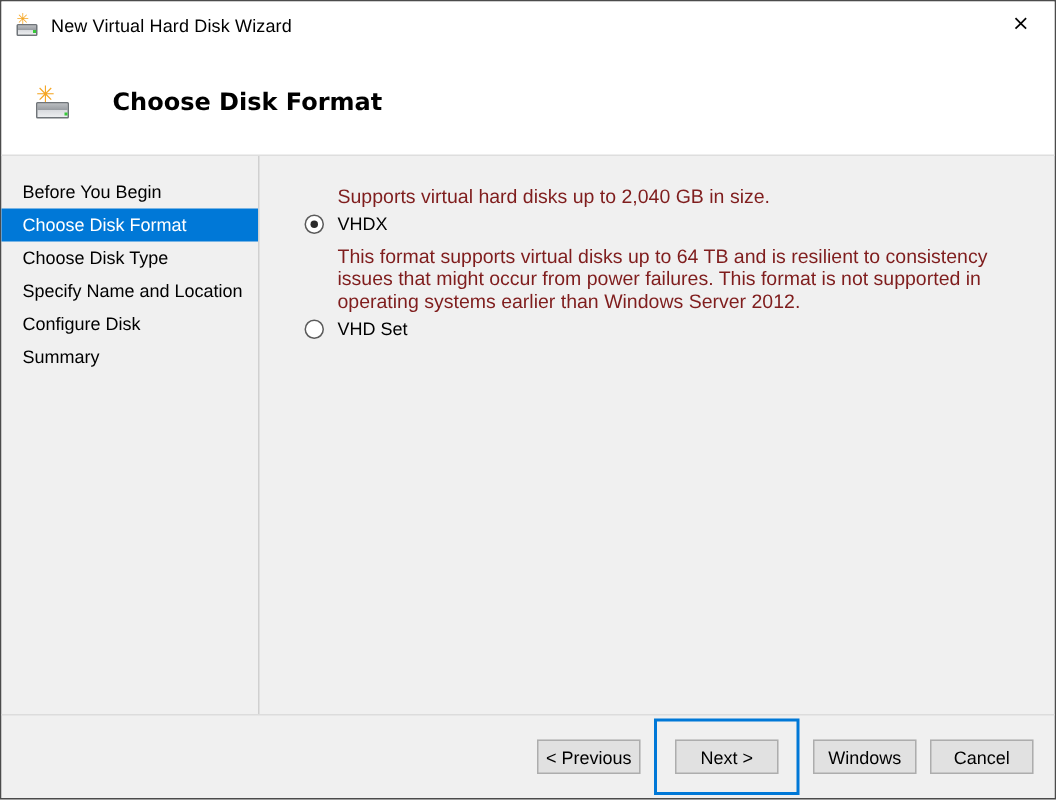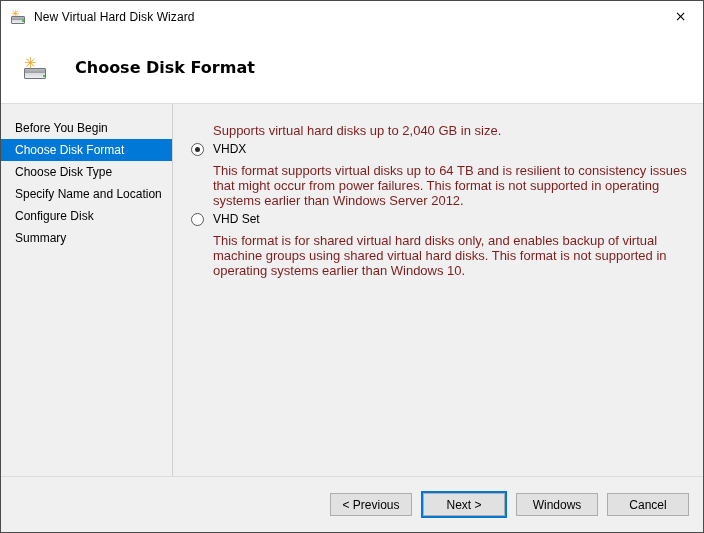--- a/index.html
+++ b/index.html
@@ -122,20 +122,21 @@
     color: #000000;
     font-family: "DejaVu Sans", sans-serif;
   }
 
   
   .body-area {
     flex: 1;
     display: flex;
     min-height: 0;
     background: #f0f0f0;
+    gap: 12px;
   }
 
   .sidebar {
     width: 172px;
     flex: none;
     border-right: 1px solid #d0d0d0;
     padding-top: 13px;
     box-sizing: border-box;
   }
   .nav-item {
@@ -214,37 +215,37 @@
     flex: none;
     border-top: 1px solid #dcdcdc;
     background: #f0f0f0;
     display: flex;
     align-items: center;
     justify-content: flex-end;
     padding-right: 14px;
     box-sizing: border-box;
   }
   .btn {
-    width: 82px;
+    width: 69px;
     height: 23px;
     font-size: 12px;
     font-family: "Liberation Sans", sans-serif;
     color: #000000;
     background: #e1e1e1;
     border: 1px solid #adadad;
     box-sizing: border-box;
     margin-left: 9px;
     display: flex;
     align-items: center;
     justify-content: center;
     border-radius: 0;
   }
   .btn-focus-wrap {
     border: 2px solid #0078d7;
-    padding: 0;
+    padding: 12px;
     margin-left: 9px;
     display: inline-block;
     line-height: 0;
   }
   .btn-focus-wrap .btn { margin-left: 0; }
 </style>
 </head>
 <body>
 
 <div class="window">
@@ -293,21 +294,20 @@
             <span class="option-label">VHDX</span>
           </div>
           <div class="option-desc">This format supports virtual disks up to 64 TB and is resilient to consistency issues that might occur from power failures. This format is not supported in operating systems earlier than Windows Server 2012.</div>
         </div>
 
         <div class="option spaced">
           <div class="option-row">
             <span class="radio"></span>
             <span class="option-label">VHD Set</span>
           </div>
-          <div class="option-desc">This format is for shared virtual hard disks only, and enables backup of virtual machine groups using shared virtual hard disks. This format is not supported in operating systems earlier than Windows 10.</div>
         </div>
 
       </div>
     </div>
   </div>
 
   <div class="footer">
     <div class="btn">&lt; Previous</div>
     <span class="btn-focus-wrap">
       <div class="btn">Next &gt;</div>

